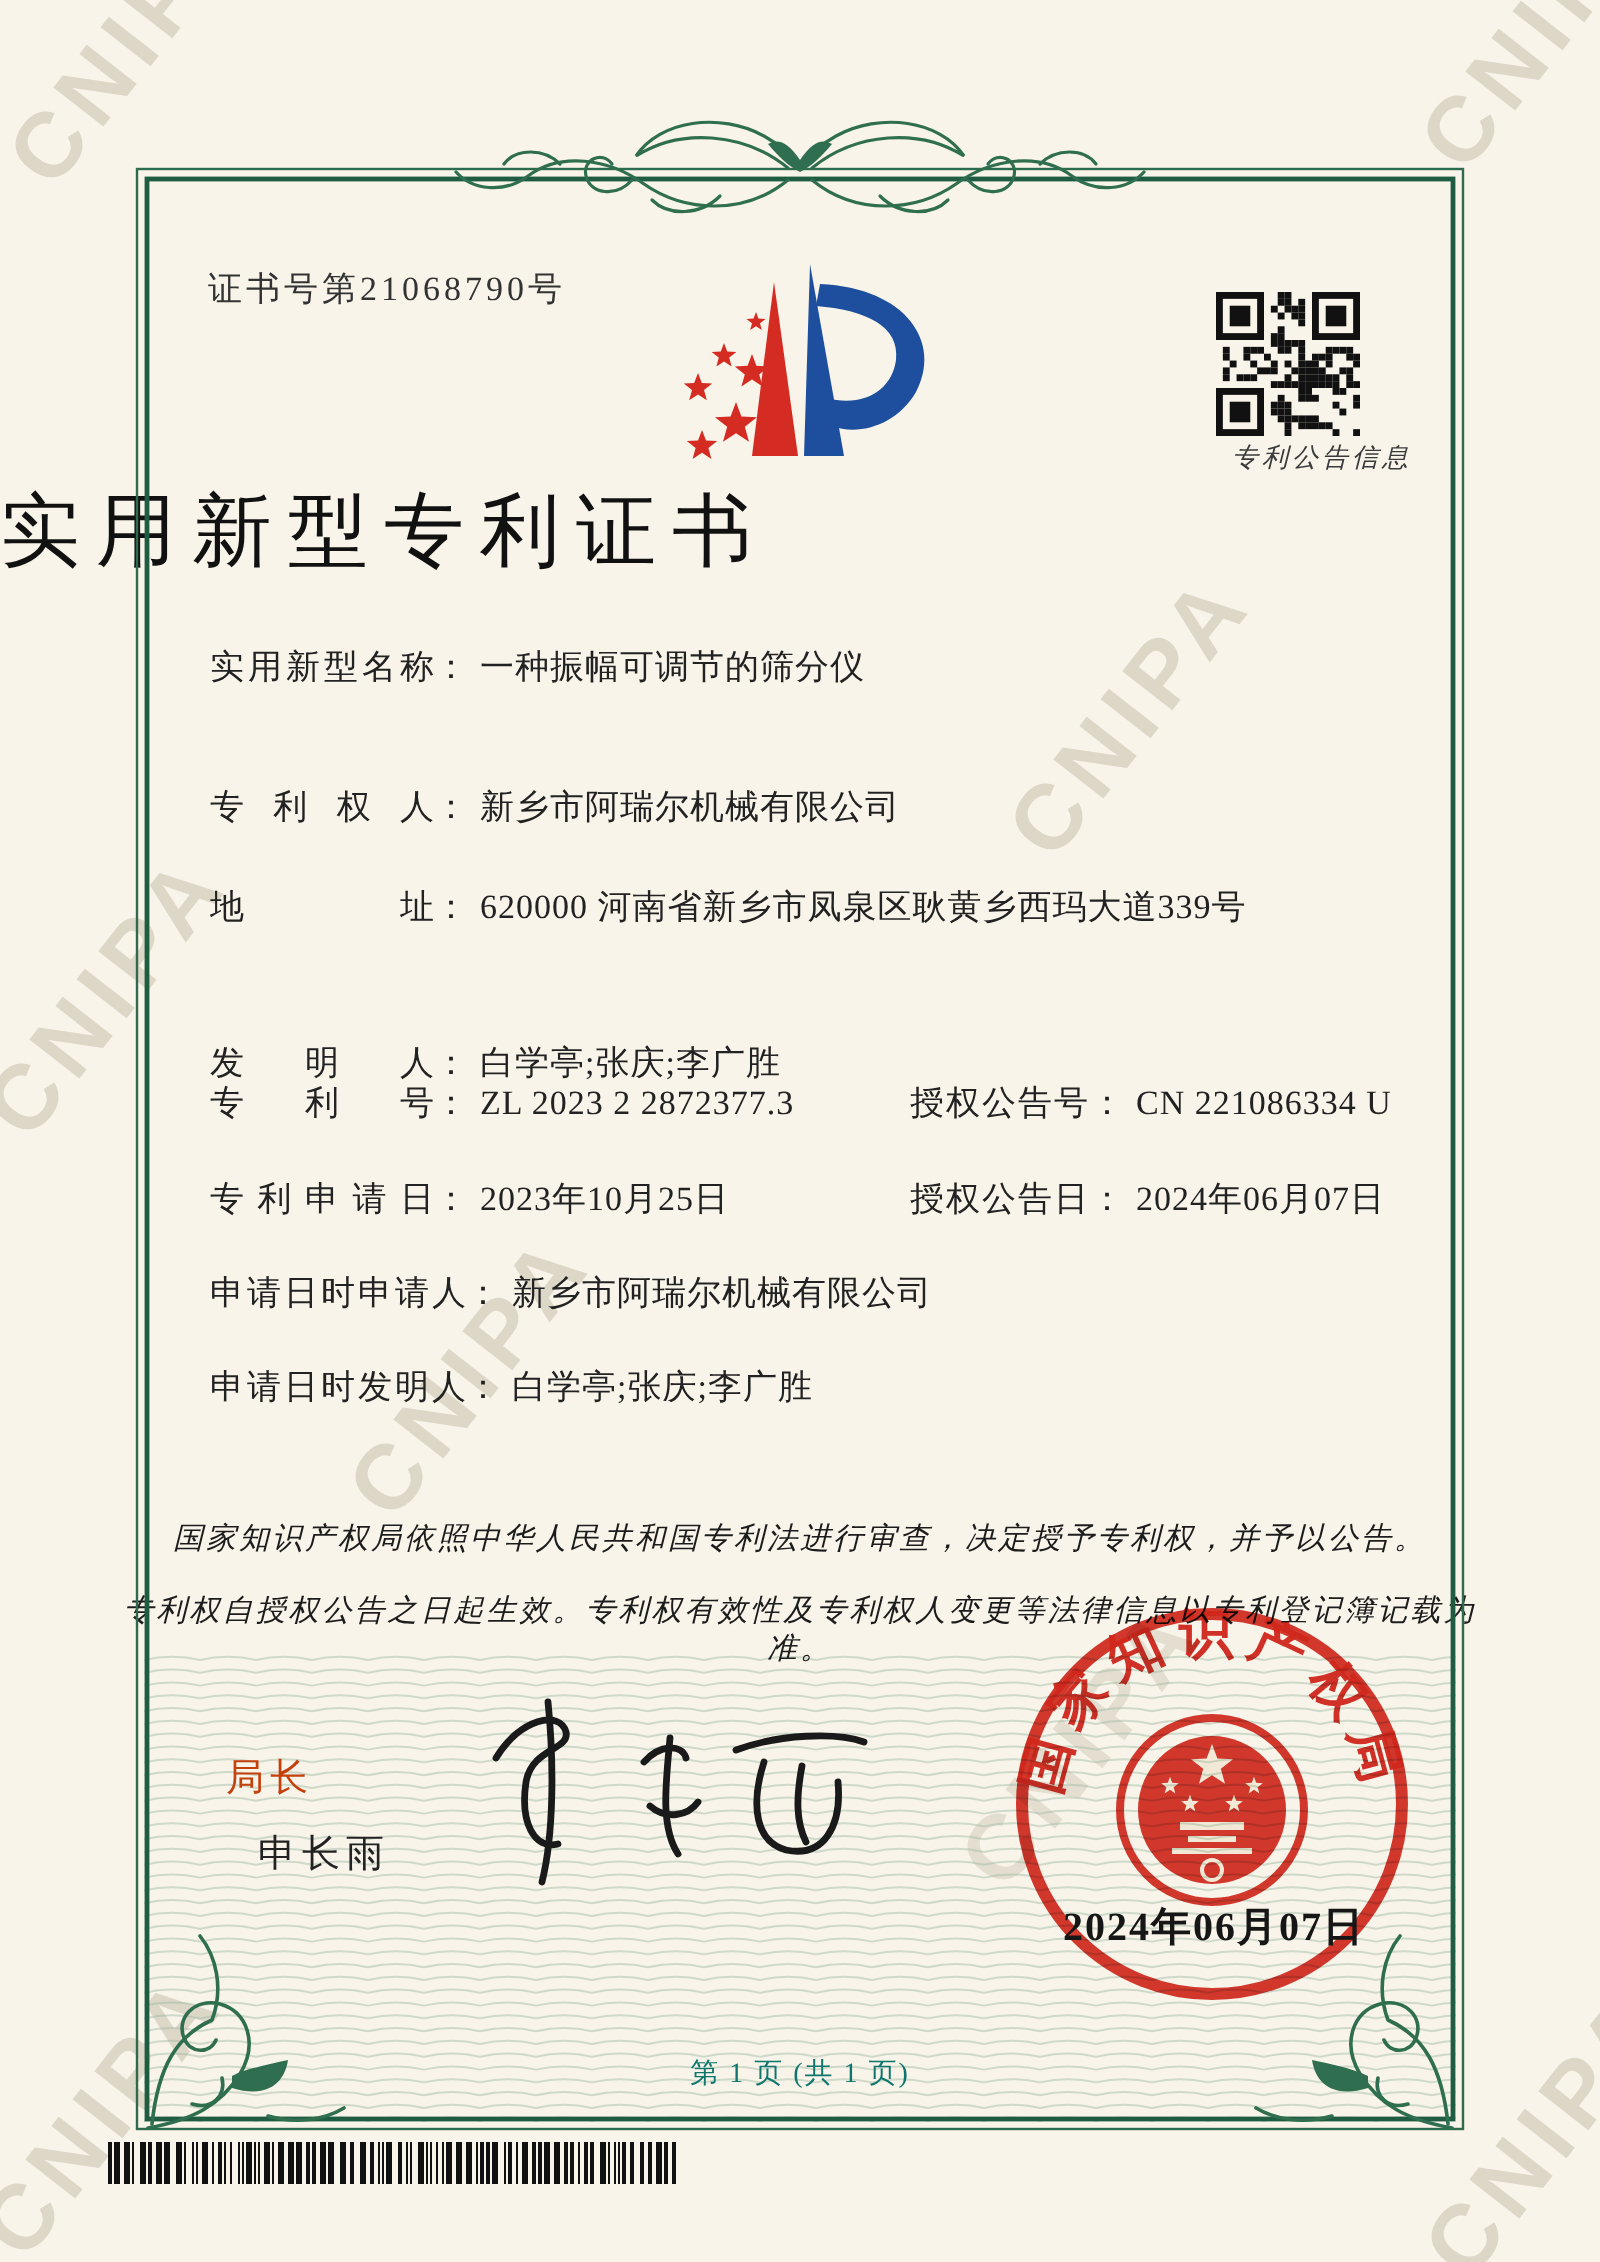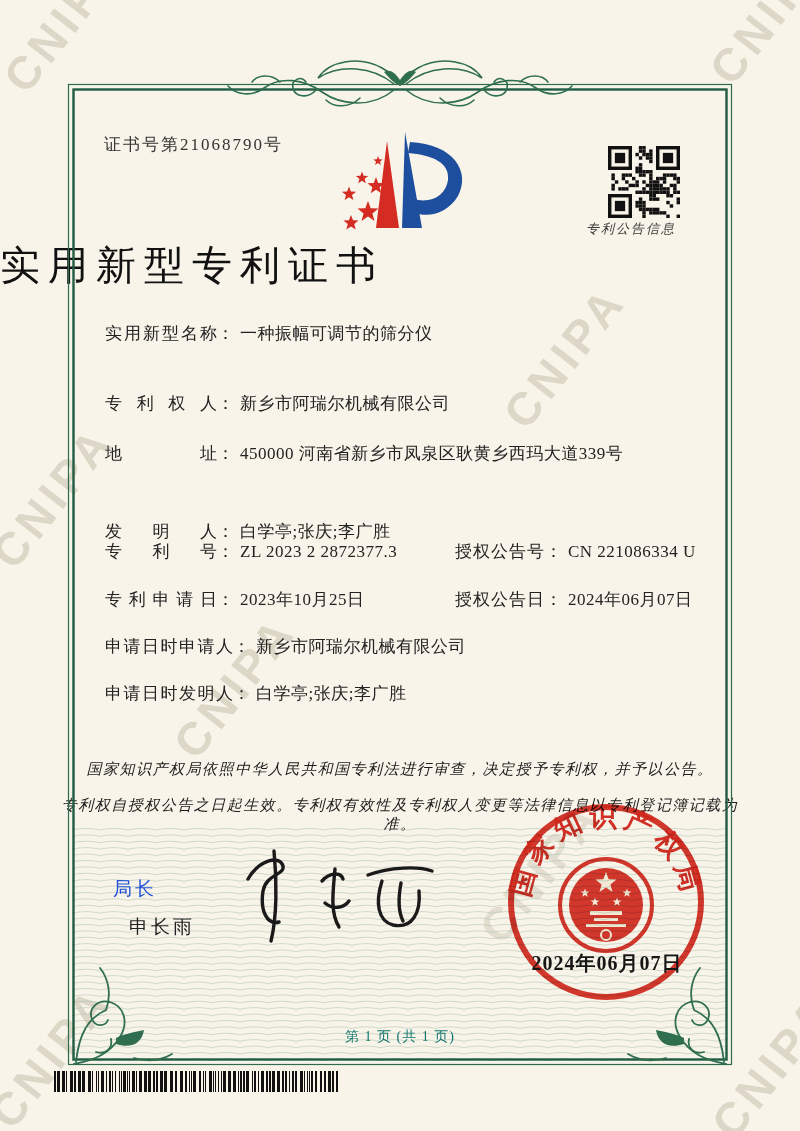--- a/index.html
+++ b/index.html
@@ -16,38 +16,38 @@
     user-select:none;white-space:nowrap;
   }
   
   #waves{position:absolute;left:72px;top:826px;z-index:0;}
   
   #frame{position:absolute;left:0;top:0;z-index:2;pointer-events:none;}
   
   .cert-no{position:absolute;left:104px;top:133px;font-size:17px;letter-spacing:2px;color:#333;z-index:1;}
   #logo{position:absolute;left:328px;top:128px;z-index:1;}
   #qr{position:absolute;left:608px;top:146px;z-index:1;}
-  .qr-caption{position:absolute;left:586px;top:220px;width:120px;text-align:left;
+  .qr-caption{position:absolute;left:586px;top:220px;width:120px;text-align:right;
     font-size:13px;letter-spacing:2px;font-style:italic;color:#3a3a3a;z-index:1;}
   .title{position:absolute;left:0;top:238px;width:800px;text-align:left;
     font-size:40px;font-weight:normal;letter-spacing:8px;color:#111;z-index:1;}
   
   .row{position:absolute;left:105px;font-size:17px;z-index:1;white-space:nowrap;color:#222;}
   .row-label{display:inline-block;width:112px;text-align:justify;text-align-last:justify;vertical-align:bottom;}
   .row-label.wide{width:128px;}
   .row-colon{display:inline-block;margin-right:6px;}
   .row-value{letter-spacing:0.5px;margin-top:13px;}
   .pair2{position:absolute;left:350px;top:0;white-space:nowrap;}
   .pair2 .row-label2{display:inline-block;letter-spacing:1px;}
   
   .notice{position:absolute;left:60px;width:680px;text-align:center;font-size:15px;
     letter-spacing:1.5px;font-style:italic;color:#1c1c1c;z-index:1;}
   
   .sig-title{position:absolute;left:113px;top:876px;font-size:19px;letter-spacing:3px;
-    font-family:"Liberation Sans","DejaVu Sans",sans-serif;color:#1d4ed8;z-index:1;text-align:center;}
+    font-family:"Liberation Sans","DejaVu Sans",sans-serif;color:#c2410c;z-index:1;text-align:center;}
   .sig-name{position:absolute;left:113px;top:914px;font-size:19px;letter-spacing:3px;
     font-family:"Liberation Sans","DejaVu Sans",sans-serif;color:#222;z-index:1;margin-left:16px;}
   #signature{position:absolute;left:222px;top:843px;z-index:1;}
   
   #seal{position:absolute;left:505px;top:801px;z-index:3;mix-blend-mode:multiply;}
   .seal-date{position:absolute;left:526px;top:950px;width:162px;text-align:center;
     font-size:20px;font-weight:600;letter-spacing:1px;color:#161616;z-index:4;}
   
   .page-num{position:absolute;left:0;top:1028px;width:800px;text-align:center;
     font-size:14px;letter-spacing:1px;color:#0f766e;z-index:1;}
@@ -297,21 +297,21 @@
 
   <div class="title">实用新型专利证书</div>
 
   <div class="row" style="top:322px;">
     <span class="row-label">实用新型名称</span><span class="row-colon">：</span><span class="row-value">一种振幅可调节的筛分仪</span>
   </div>
   <div class="row" style="top:392px;font-family:Liberation Mono, monospace;">
     <span class="row-label">专利权人</span><span class="row-colon">：</span><span class="row-value">新乡市阿瑞尔机械有限公司</span>
   </div>
   <div class="row" style="top:442px;">
-    <span class="row-label">地址</span><span class="row-colon">：</span><span class="row-value">450000 河南省新乡市凤泉区耿黄乡西玛大道339号</span>
+    <span class="row-label">地址</span><span class="row-colon">：</span><span class="row-value">620000 河南省新乡市凤泉区耿黄乡西玛大道339号</span>
   </div>
   <div class="row" style="top:520px;">
     <span class="row-label">发明人</span><span class="row-colon">：</span><span class="row-value">白学亭;张庆;李广胜</span>
   </div>
   <div class="row" style="top:540px;">
     <span class="row-label">专利号</span><span class="row-colon">：</span><span class="row-value">ZL 2023 2 2872377.3</span>
     <span class="pair2">
       <span class="row-label2">授权公告号</span><span class="row-colon">：</span><span class="row-value">CN 221086334 U</span>
     </span>
   </div>

